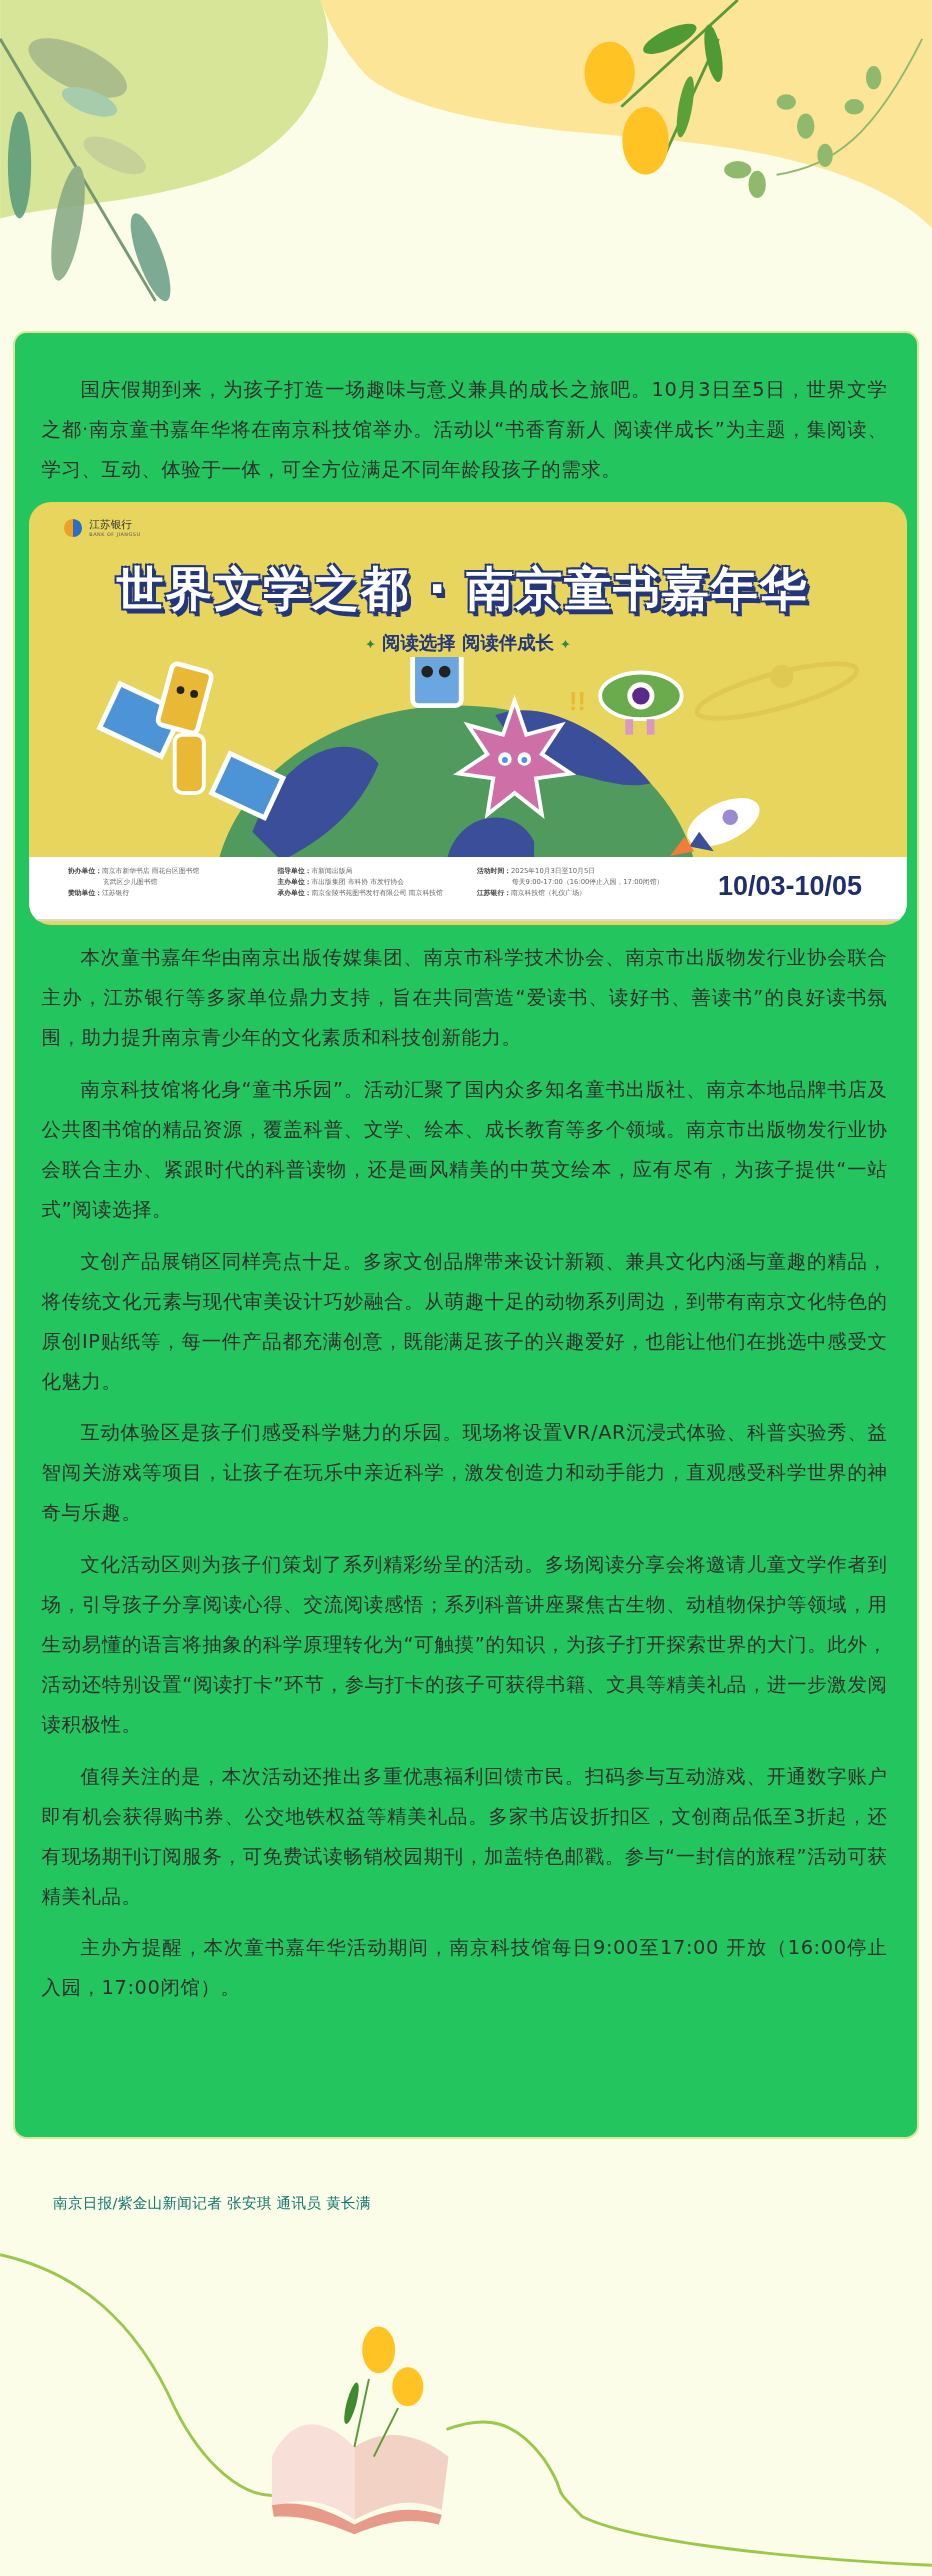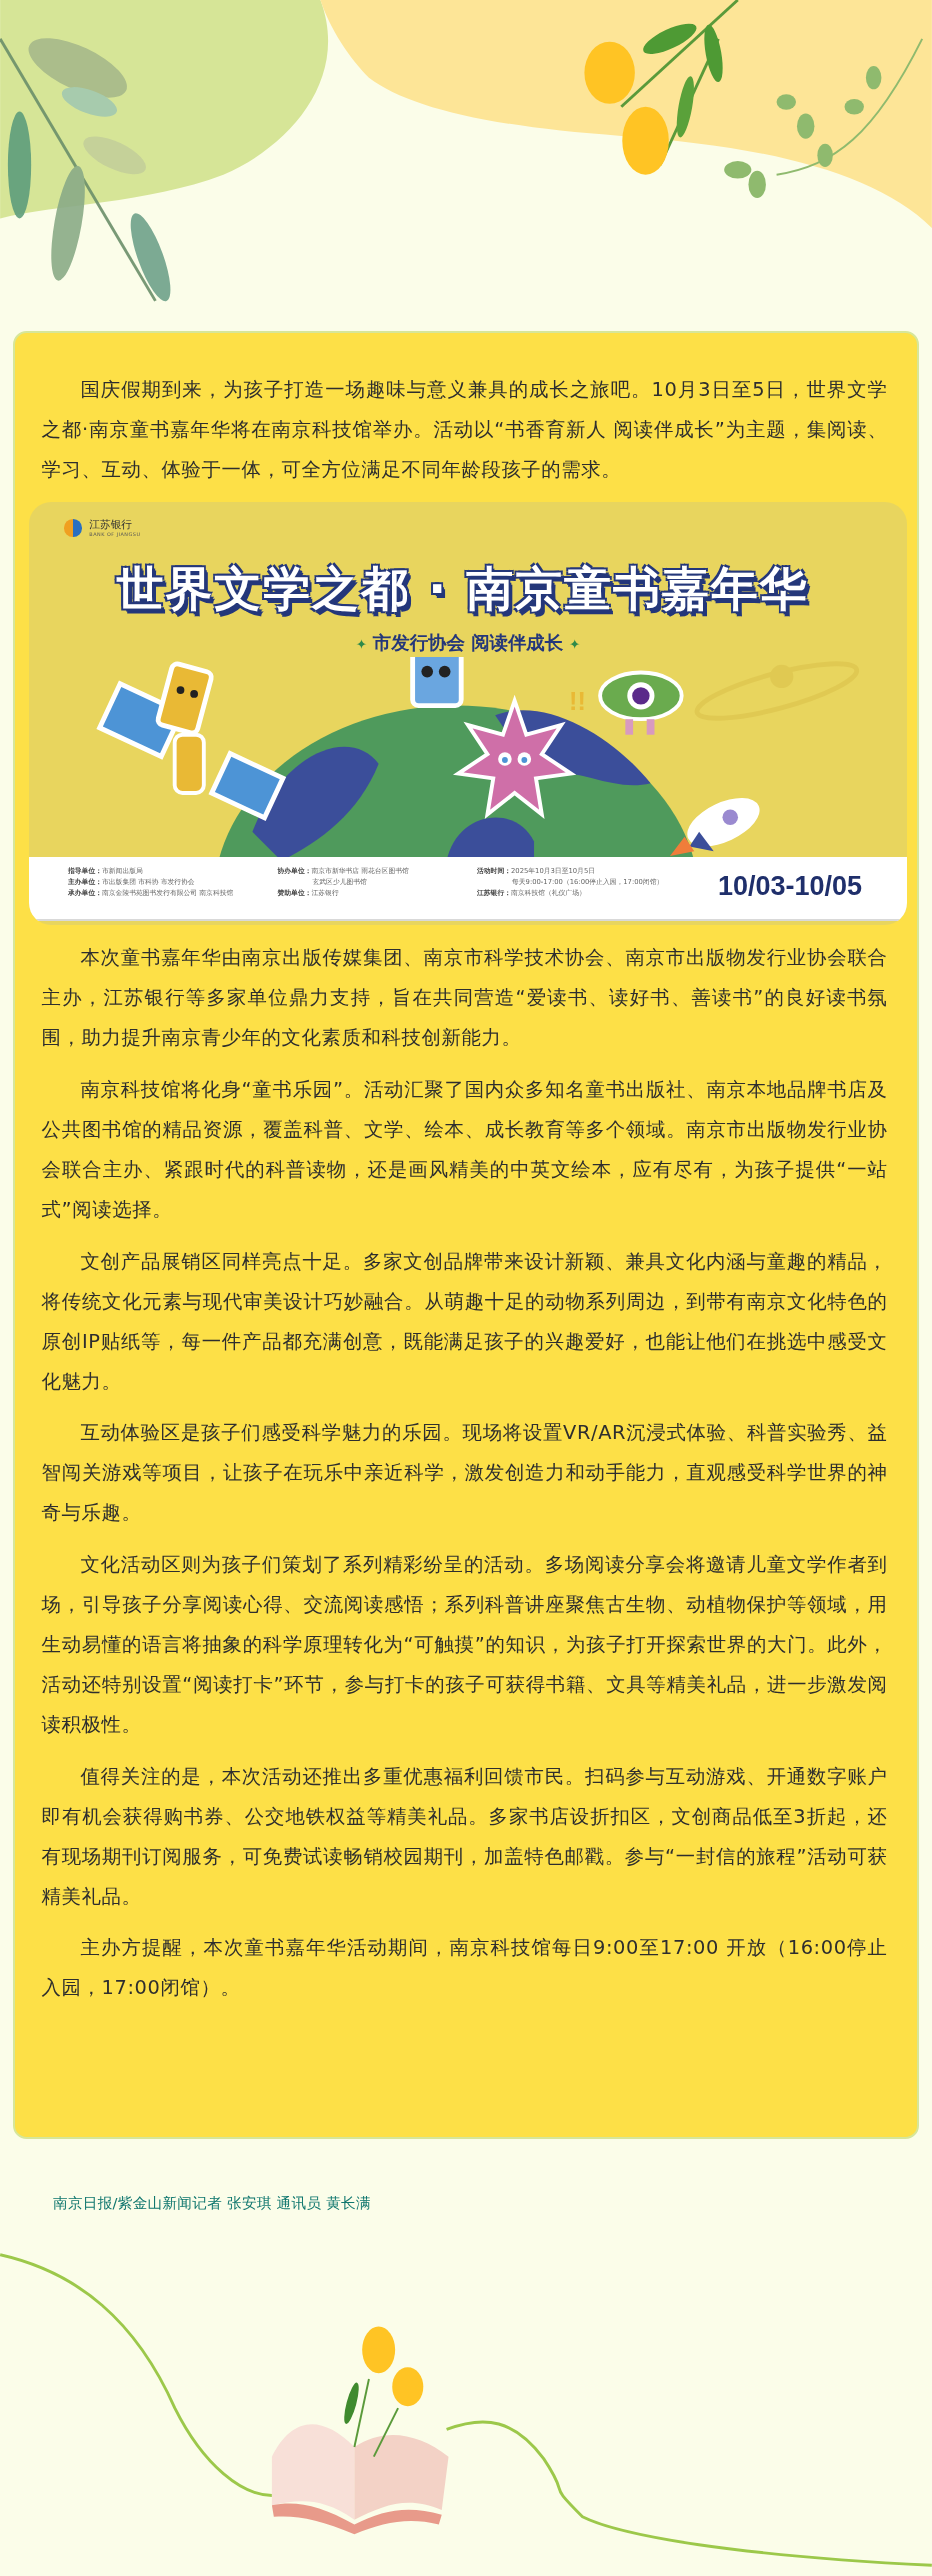--- a/index.html
+++ b/index.html
@@ -6,21 +6,21 @@
   html, body { width: 932px; height: 2576px; }
   body {
     background: #fbfde9;
     font-family: "DejaVu Sans", "Liberation Sans", sans-serif;
     position: relative;
     overflow: hidden;
   }
   .deco-top { position: absolute; left: 0; top: 0; width: 932px; height: 330px; }
   .card {
     position: absolute; left: 12.6px; top: 331px; width: 906px; height: 1808px;
-    background: #fde047; border: 2.9px solid #d6e69a; border-radius: 13.6px;
+    background: #22c55e; border: 2.9px solid #d6e69a; border-radius: 13.6px;
     padding: 37px 29px 0 27px;
   }
   .para {
     font-size: 19.4px; line-height: 40px; color: #2e2e2e;
     text-indent: 2em; letter-spacing: 0.6px; text-align: justify;
     margin-bottom: 11.7px;
   }
   .banner {
     position: relative; width: 878px; height: 423px; margin: 9.7px 0 13.6px -12.6px;
     background: #e8d55e; overflow: hidden; border-radius: 22px;
@@ -100,21 +100,21 @@
   <div class="banner">
     <div class="logo">
       <span class="logo-mark"></span>
       <span>
         <div class="logo-text">江苏银行</div>
         <div class="logo-sub">BANK OF JIANGSU</div>
       </span>
     </div>
     <div class="title">世界文学之都 · 南京童书嘉年华</div>
     <div class="subtitle">
-      <span class="spark">✦</span><span>市发行协会 阅读伴成长</span><span class="spark">✦</span>
+      <span class="spark">✦</span><span>阅读选择 阅读伴成长</span><span class="spark">✦</span>
     </div>
     <svg class="art" viewBox="0 0 904 210">
       <ellipse cx="440" cy="250" rx="250" ry="200" fill="#4f9a5c"></ellipse>
       <path d="M230 180 C260 100 330 70 360 110 C340 160 300 190 260 210 Z" fill="#3b4e9a"></path>
       <path d="M480 60 C530 40 600 80 640 130 C600 140 560 110 520 120 Z" fill="#3b4e9a"></path>
       <path d="M430 210 C440 160 500 150 520 190 L520 210 Z" fill="#3b4e9a"></path>
       <g>
         <rect x="80" y="40" width="70" height="50" fill="#4d94d6" stroke="#fff" stroke-width="5" transform="rotate(25 115 65)"></rect>
         <rect x="195" y="110" width="60" height="45" fill="#4d94d6" stroke="#fff" stroke-width="5" transform="rotate(25 225 132)"></rect>
         <rect x="140" y="10" width="42" height="65" rx="6" fill="#e9b935" stroke="#fff" stroke-width="5" transform="rotate(15 160 40)"></rect>
@@ -148,28 +148,28 @@
         <path d="M690 180 L705 200 L680 195 Z" fill="#3b4e9a"></path>
         <path d="M675 185 L660 205 L685 200 Z" fill="#f07d3a"></path>
       </g>
       <g opacity="0.25" fill="#c9a830">
         <circle cx="775" cy="20" r="12"></circle>
         <ellipse cx="770" cy="35" rx="85" ry="18" transform="rotate(-15 770 35)" fill="none" stroke="#c9a830" stroke-width="5"></ellipse>
       </g>
     </svg>
     <div class="info">
       <div class="info-col">
+        <div><b>协办单位：</b><span>南京市新华书店 雨花台区图书馆</span></div>
+        <div style="padding-left:35px"><span>玄武区少儿图书馆</span></div>
+        <div><b>赞助单位：</b><span>江苏银行</span></div>
+      </div>
+      <div class="info-col">
         <div><b>指导单位：</b><span>市新闻出版局</span></div>
         <div><b>主办单位：</b><span>市出版集团 市科协 市发行协会</span></div>
         <div><b>承办单位：</b><span>南京金陵书苑图书发行有限公司 南京科技馆</span></div>
-      </div>
-      <div class="info-col">
-        <div><b>协办单位：</b><span>南京市新华书店 雨花台区图书馆</span></div>
-        <div style="padding-left:35px"><span>玄武区少儿图书馆</span></div>
-        <div><b>赞助单位：</b><span>江苏银行</span></div>
       </div>
       <div class="info-col">
         <div><b>活动时间：</b><span>2025年10月3日至10月5日</span></div>
         <div style="padding-left:35px"><span>每天9:00-17:00（16:00停止入园，17:00闭馆）</span></div>
         <div><b>江苏银行：</b><span>南京科技馆（礼仪广场）</span></div>
       </div>
     </div>
     <div class="dates">10/03-10/05</div>
   </div>
 

